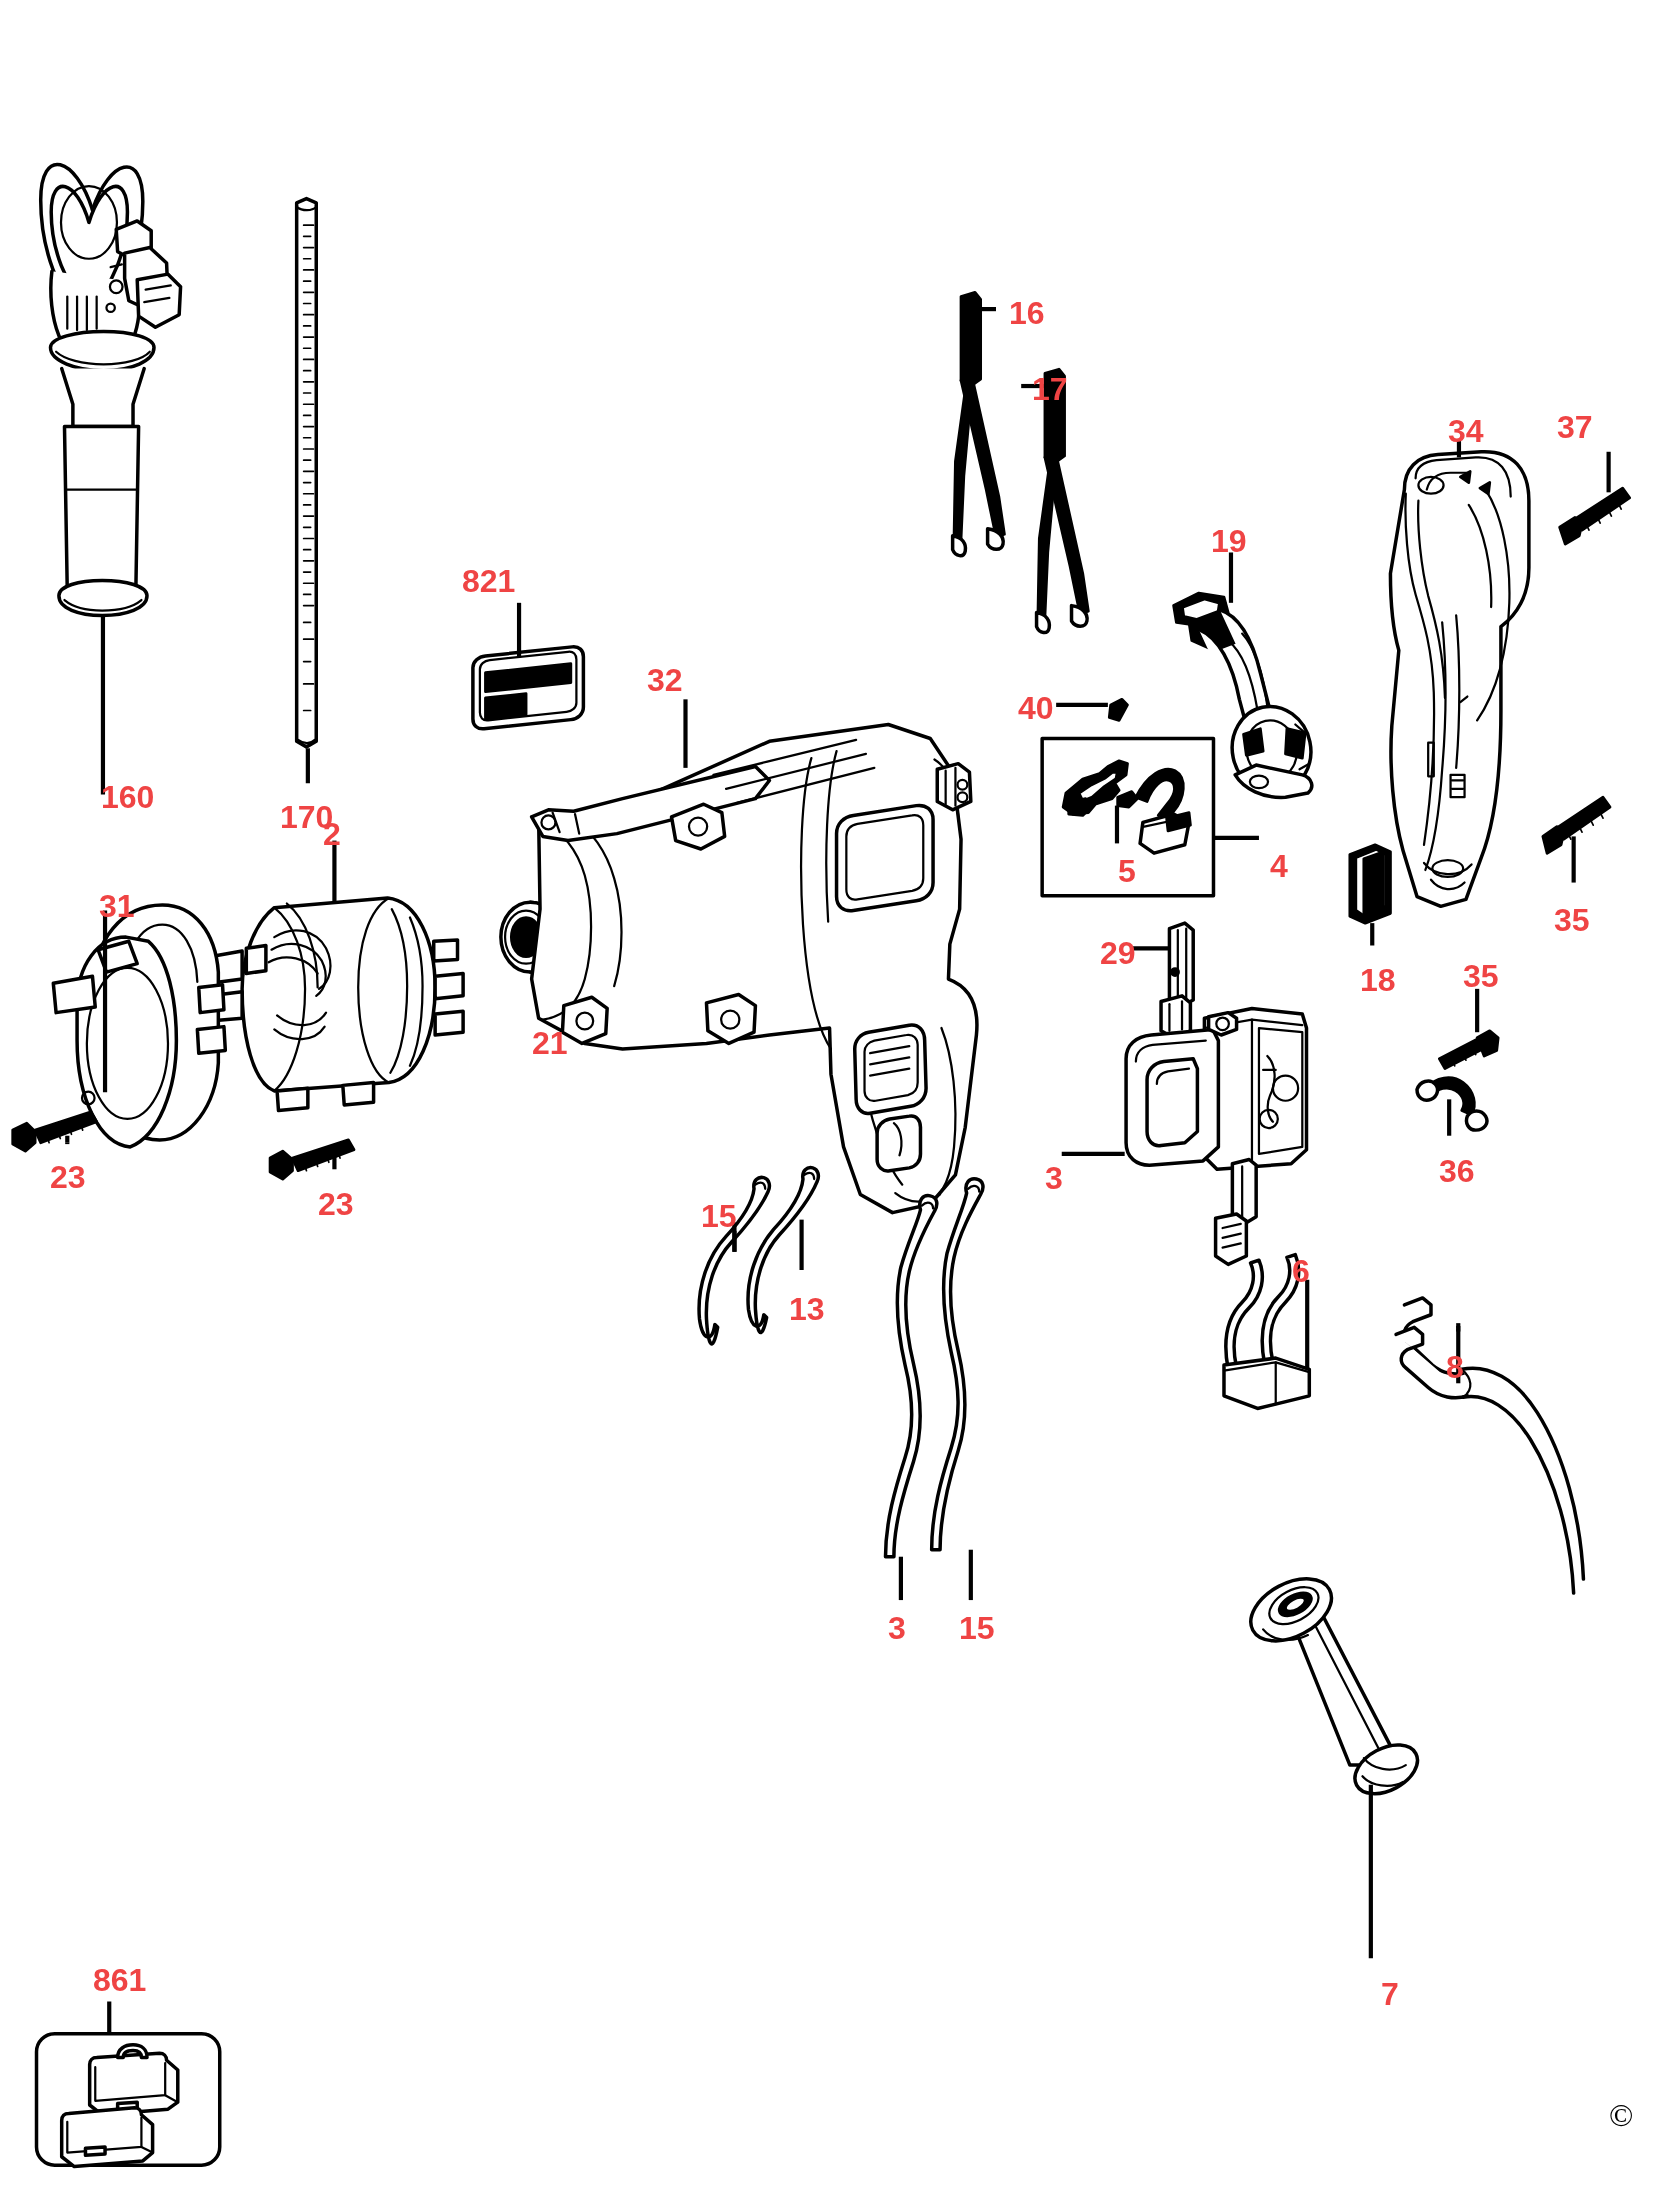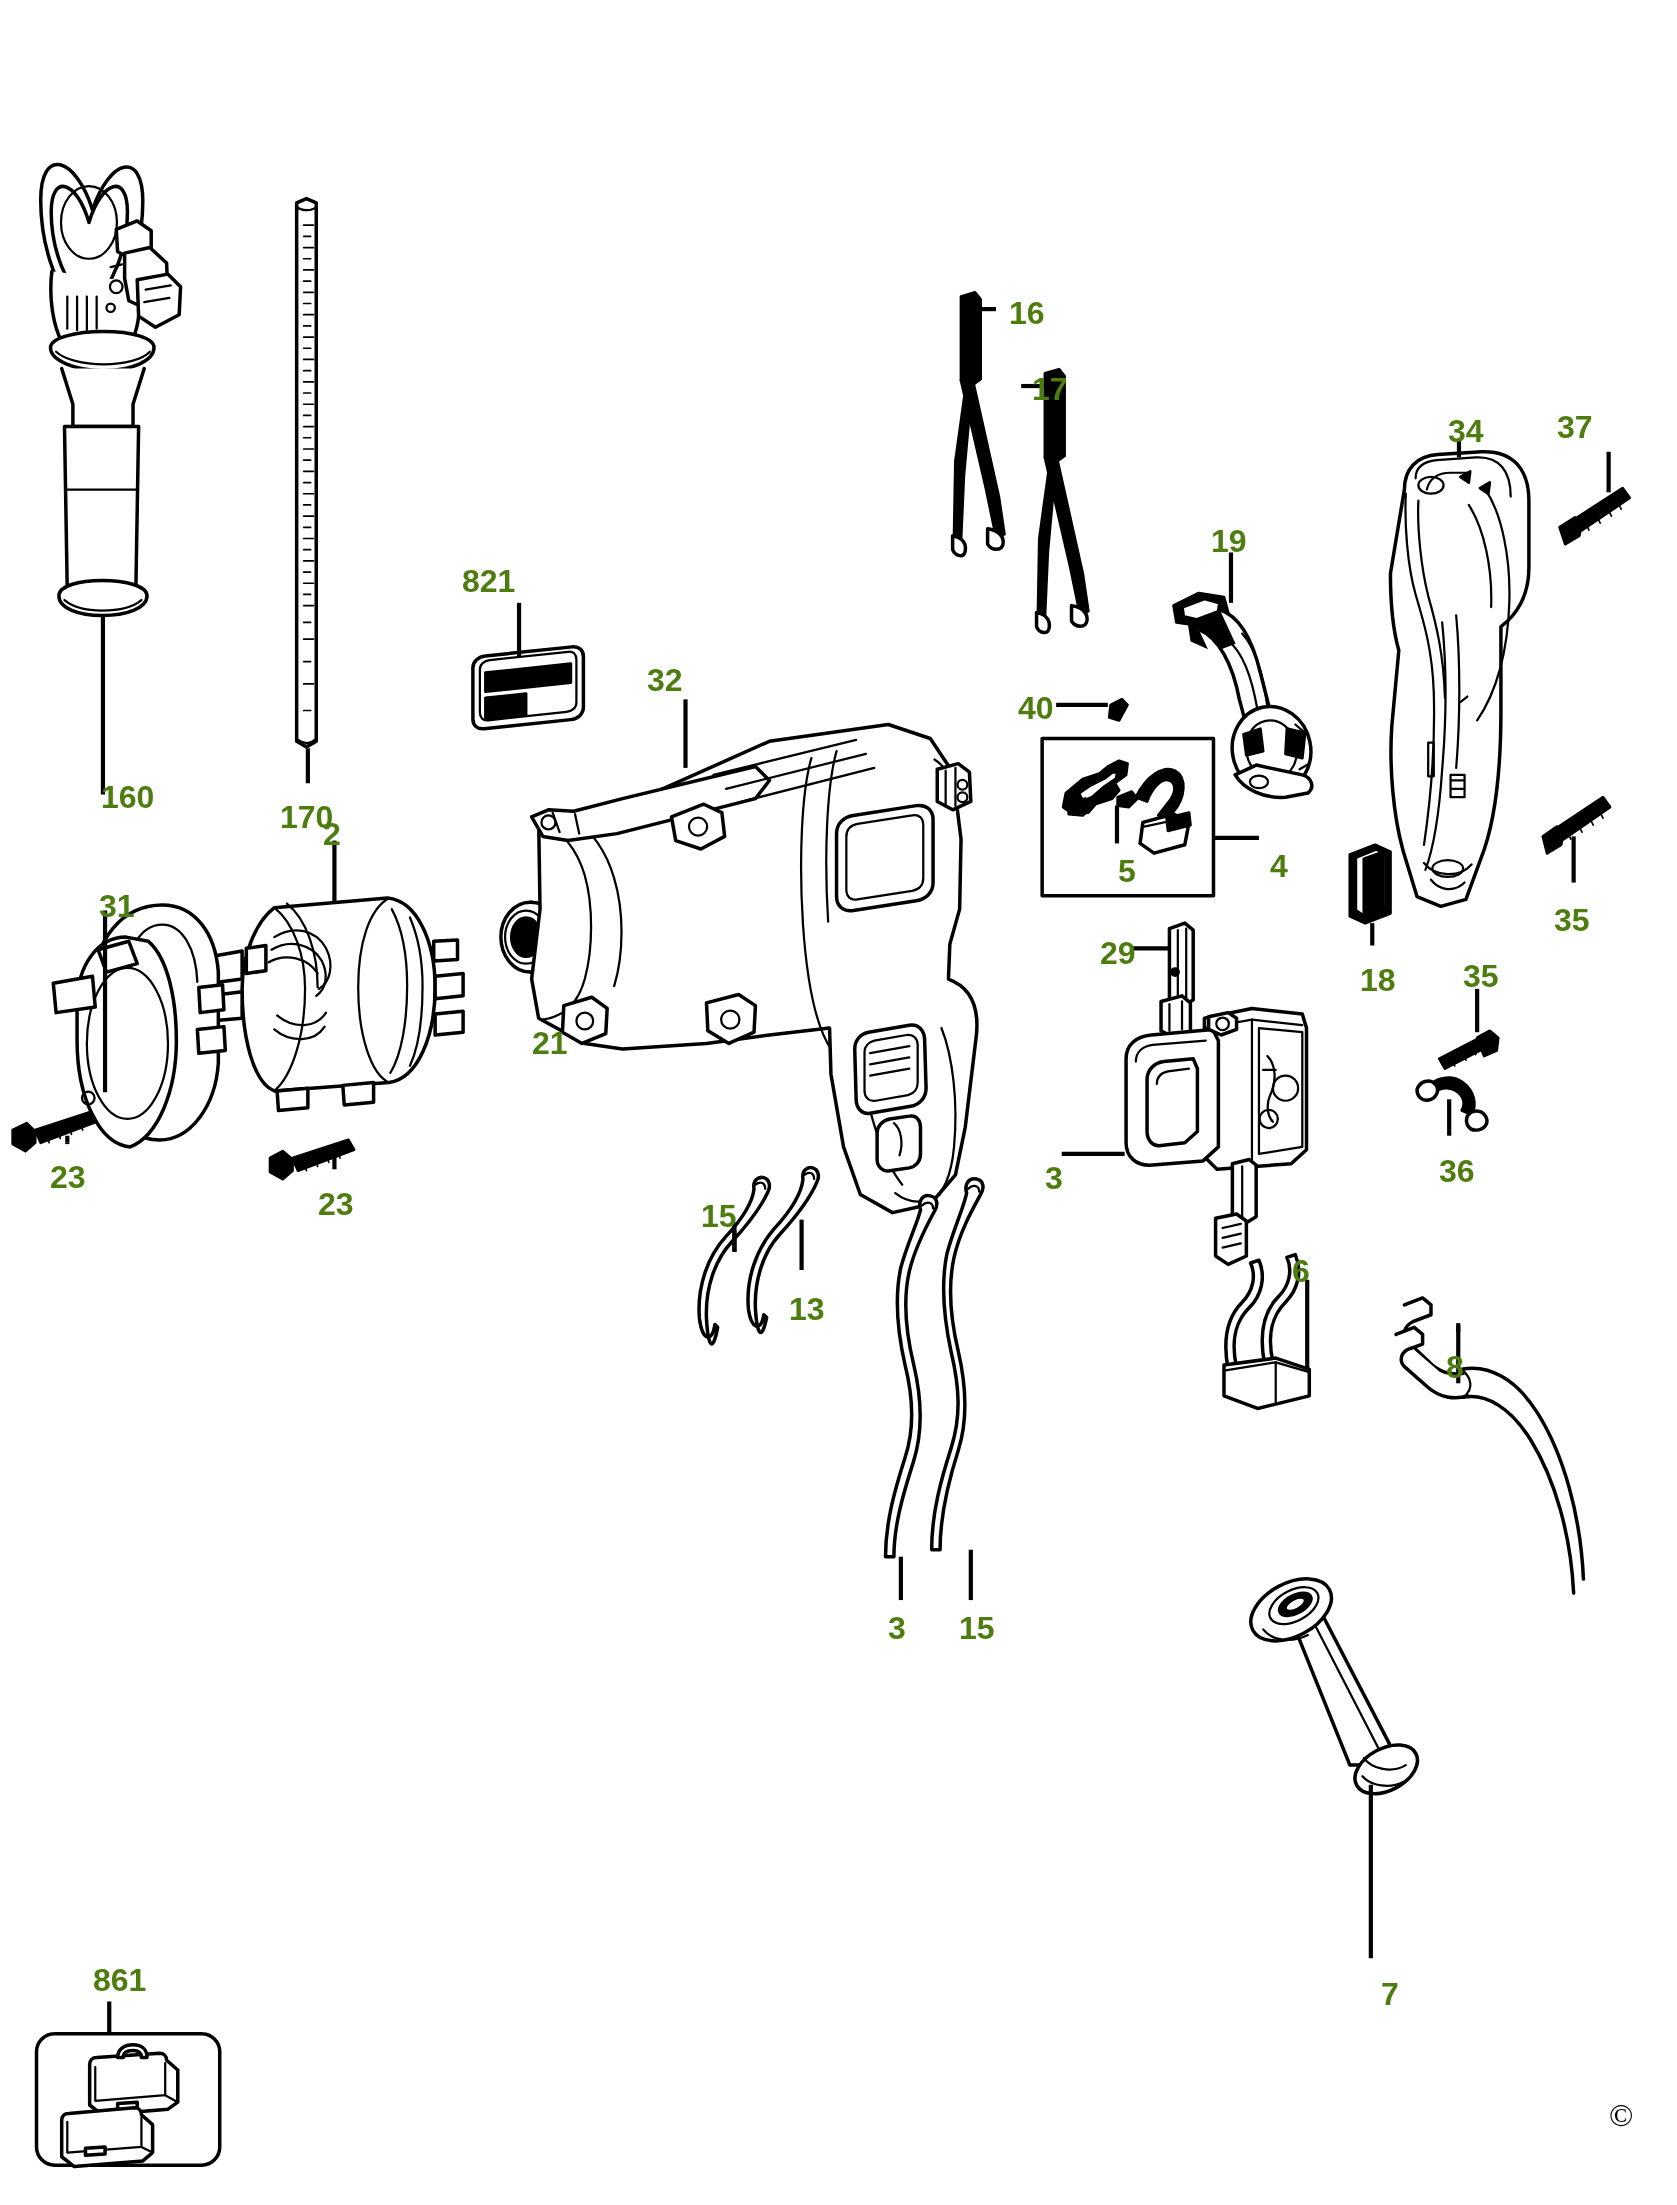--- a/index.html
+++ b/index.html
@@ -10,21 +10,21 @@
     width:1678px;height:2205px;
     background:#ffffff;
     overflow:hidden;
   }
   #art{position:absolute;left:0;top:0;width:1678px;height:2205px;}
   .lbl{
     position:absolute;
     font-family:"Liberation Sans",sans-serif;
     font-weight:bold;
     font-size:32px;
-    color:#4d7c0f;
+    color:#ef4444;
     letter-spacing:0px;
     white-space:nowrap;
     line-height:1;
   }
   .copyr{
     position:absolute;
     font-family:"Liberation Serif",serif;
     font-size:32px;
     color:#000;
   }

